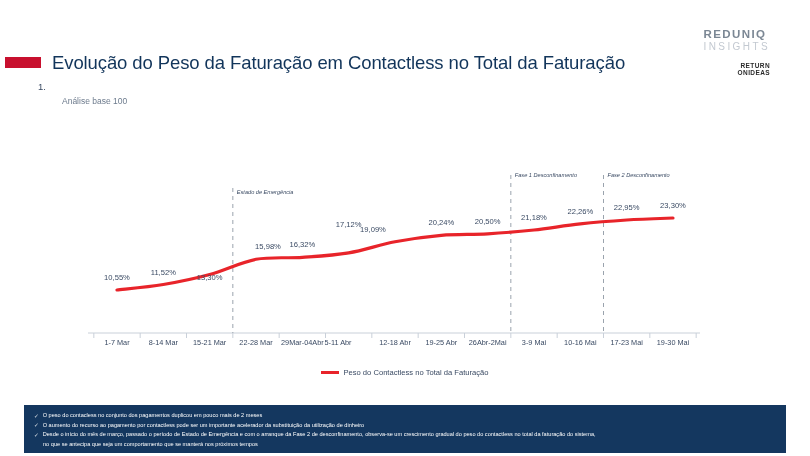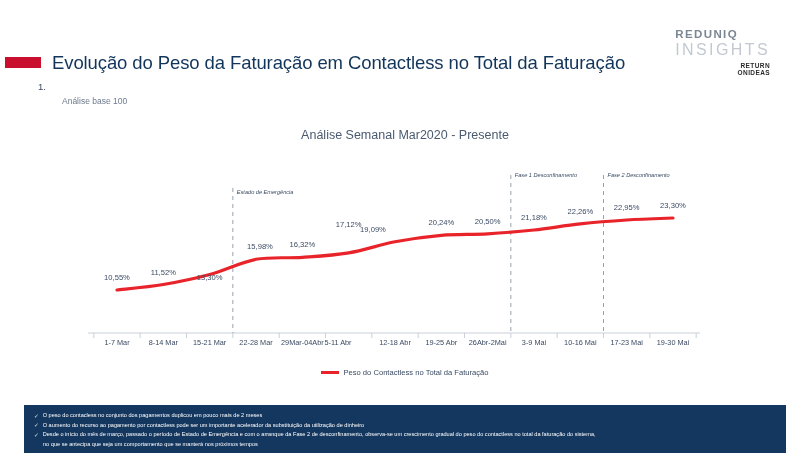--- a/index.html
+++ b/index.html
@@ -34,21 +34,21 @@
     font-size: 8.5px; color: #6d7b8d; white-space: nowrap;
   }
 
   
   .logo-block { position: absolute; right: 40px; top: 28px; text-align: left; }
   .logo-main {
     font-size: 11.5px; font-weight: bold; color: #7b8794;
     letter-spacing: 1.4px; line-height: 1.15;
   }
   .logo-sub {
-    font-size: 16px; color: #c3c9d1;
+    font-size: 10px; color: #c3c9d1;
     letter-spacing: 2.4px; line-height: 1.15;
   }
   .logo2-block { position: absolute; right: 40px; top: 62px; text-align: right; }
   .logo2-a { font-size: 6.5px; font-weight: bold; color: #2b2b2b; letter-spacing: 0.4px; }
   .logo2-b { font-size: 6.5px; font-weight: bold; color: #2b2b2b; letter-spacing: 0.4px; padding-left: 14px; }
 
   
   .chart-title {
     position: absolute; left: 0; right: 0; top: 128px;
     text-align: center; font-size: 12.5px; color: #4a5a70;
@@ -100,21 +100,20 @@
 
   <div class="logo-block">
     <div class="logo-main">REDUNIQ</div>
     <div class="logo-sub">INSIGHTS</div>
   </div>
   <div class="logo2-block">
     <div class="logo2-a">RETURN</div>
     <div class="logo2-b">ONIDEAS</div>
   </div>
 
-  <div class="chart-title">Análise Semanal Mar2020 - Presente</div>
 
   <div class="plot">
     <svg id="chart-svg" width="810" height="456">
         <line x1="88" x2="700" y1="333" y2="333" stroke="#c9d0d9" stroke-width="1"></line>
         <line x1="93.83333333333333" x2="93.83333333333333" y1="333" y2="338" stroke="#c9d0d9" stroke-width="1"></line>
         <line x1="140.16666666666666" x2="140.16666666666666" y1="333" y2="338" stroke="#c9d0d9" stroke-width="1"></line>
         <line x1="186.5" x2="186.5" y1="333" y2="338" stroke="#c9d0d9" stroke-width="1"></line>
         <line x1="232.83333333333331" x2="232.83333333333331" y1="333" y2="338" stroke="#c9d0d9" stroke-width="1"></line>
         <line x1="279.16666666666663" x2="279.16666666666663" y1="333" y2="338" stroke="#c9d0d9" stroke-width="1"></line>
         <line x1="325.5" x2="325.5" y1="333" y2="338" stroke="#c9d0d9" stroke-width="1"></line>
@@ -133,21 +132,21 @@
       </svg>
     <div id="anno-layer">
         <div class="vline-label" style="left: 236.833px; top: 189px;">Estado de Emergência</div>
         <div class="vline-label" style="left: 514.833px; top: 172px;">Fase 1 Desconfinamento</div>
         <div class="vline-label" style="left: 607.5px; top: 172px;">Fase 2 Desconfinamento</div>
       </div>
     <div id="label-layer">
         <div class="dlabel" style="left: 117px; top: 273px;">10,55%</div>
         <div class="dlabel" style="left: 163.333px; top: 267.522px;">11,52%</div>
         <div class="dlabel" style="left: 209.667px; top: 273px;">13,30%</div>
-        <div class="dlabel" style="left: 260px; top: 242.336px;">15,98%</div>
+        <div class="dlabel" style="left: 268px; top: 242.336px;">15,98%</div>
         <div class="dlabel" style="left: 302.333px; top: 240.416px;">16,32%</div>
         <div class="dlabel" style="left: 348.667px; top: 220px;">17,12%</div>
         <div class="dlabel" style="left: 373px; top: 224.774px;">19,09%</div>
         <div class="dlabel" style="left: 441.333px; top: 218.28px;">20,24%</div>
         <div class="dlabel" style="left: 487.667px; top: 216.812px;">20,50%</div>
         <div class="dlabel" style="left: 534px; top: 212.972px;">21,18%</div>
         <div class="dlabel" style="left: 580.333px; top: 206.873px;">22,26%</div>
         <div class="dlabel" style="left: 626.667px; top: 202.976px;">22,95%</div>
         <div class="dlabel" style="left: 673px; top: 201px;">23,30%</div>
       </div>

